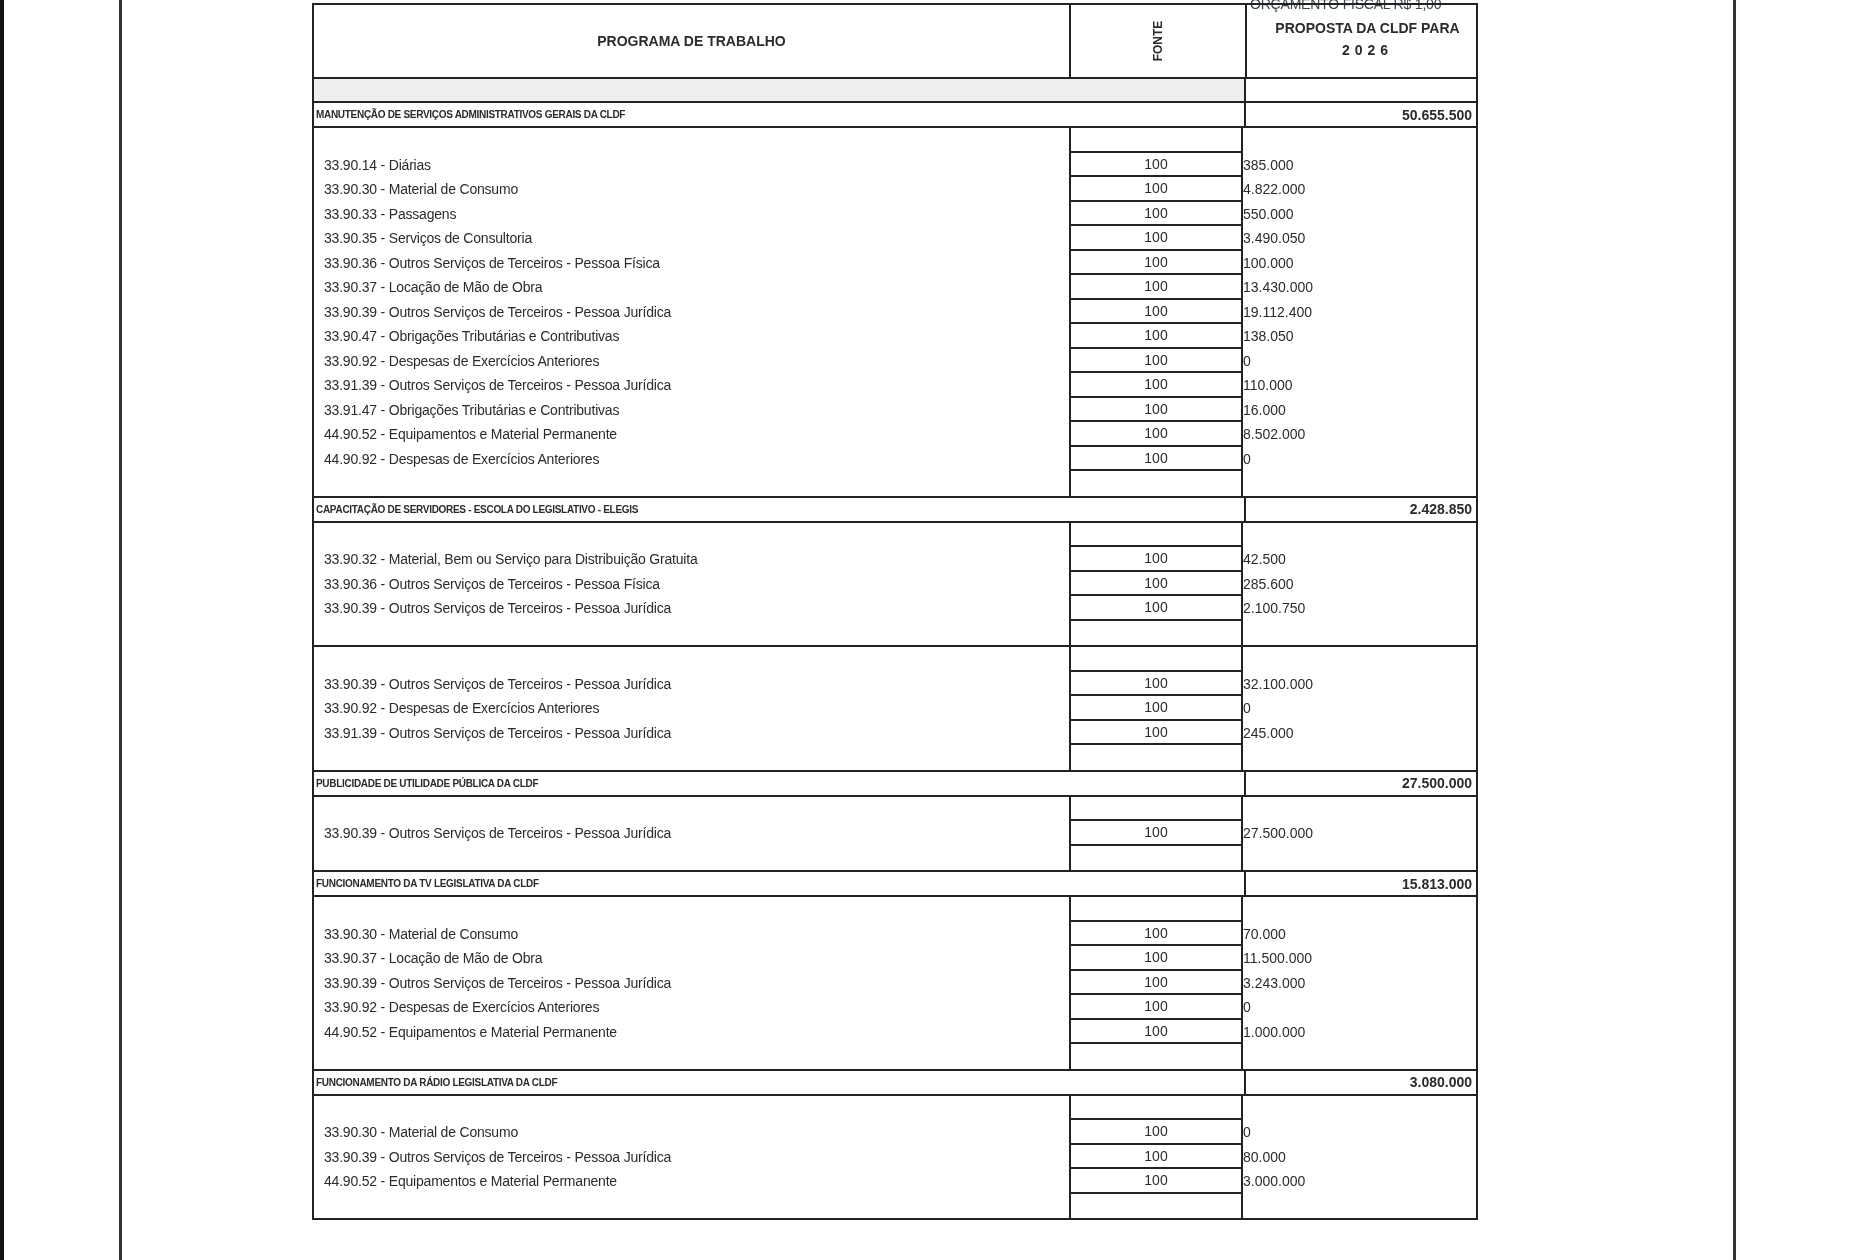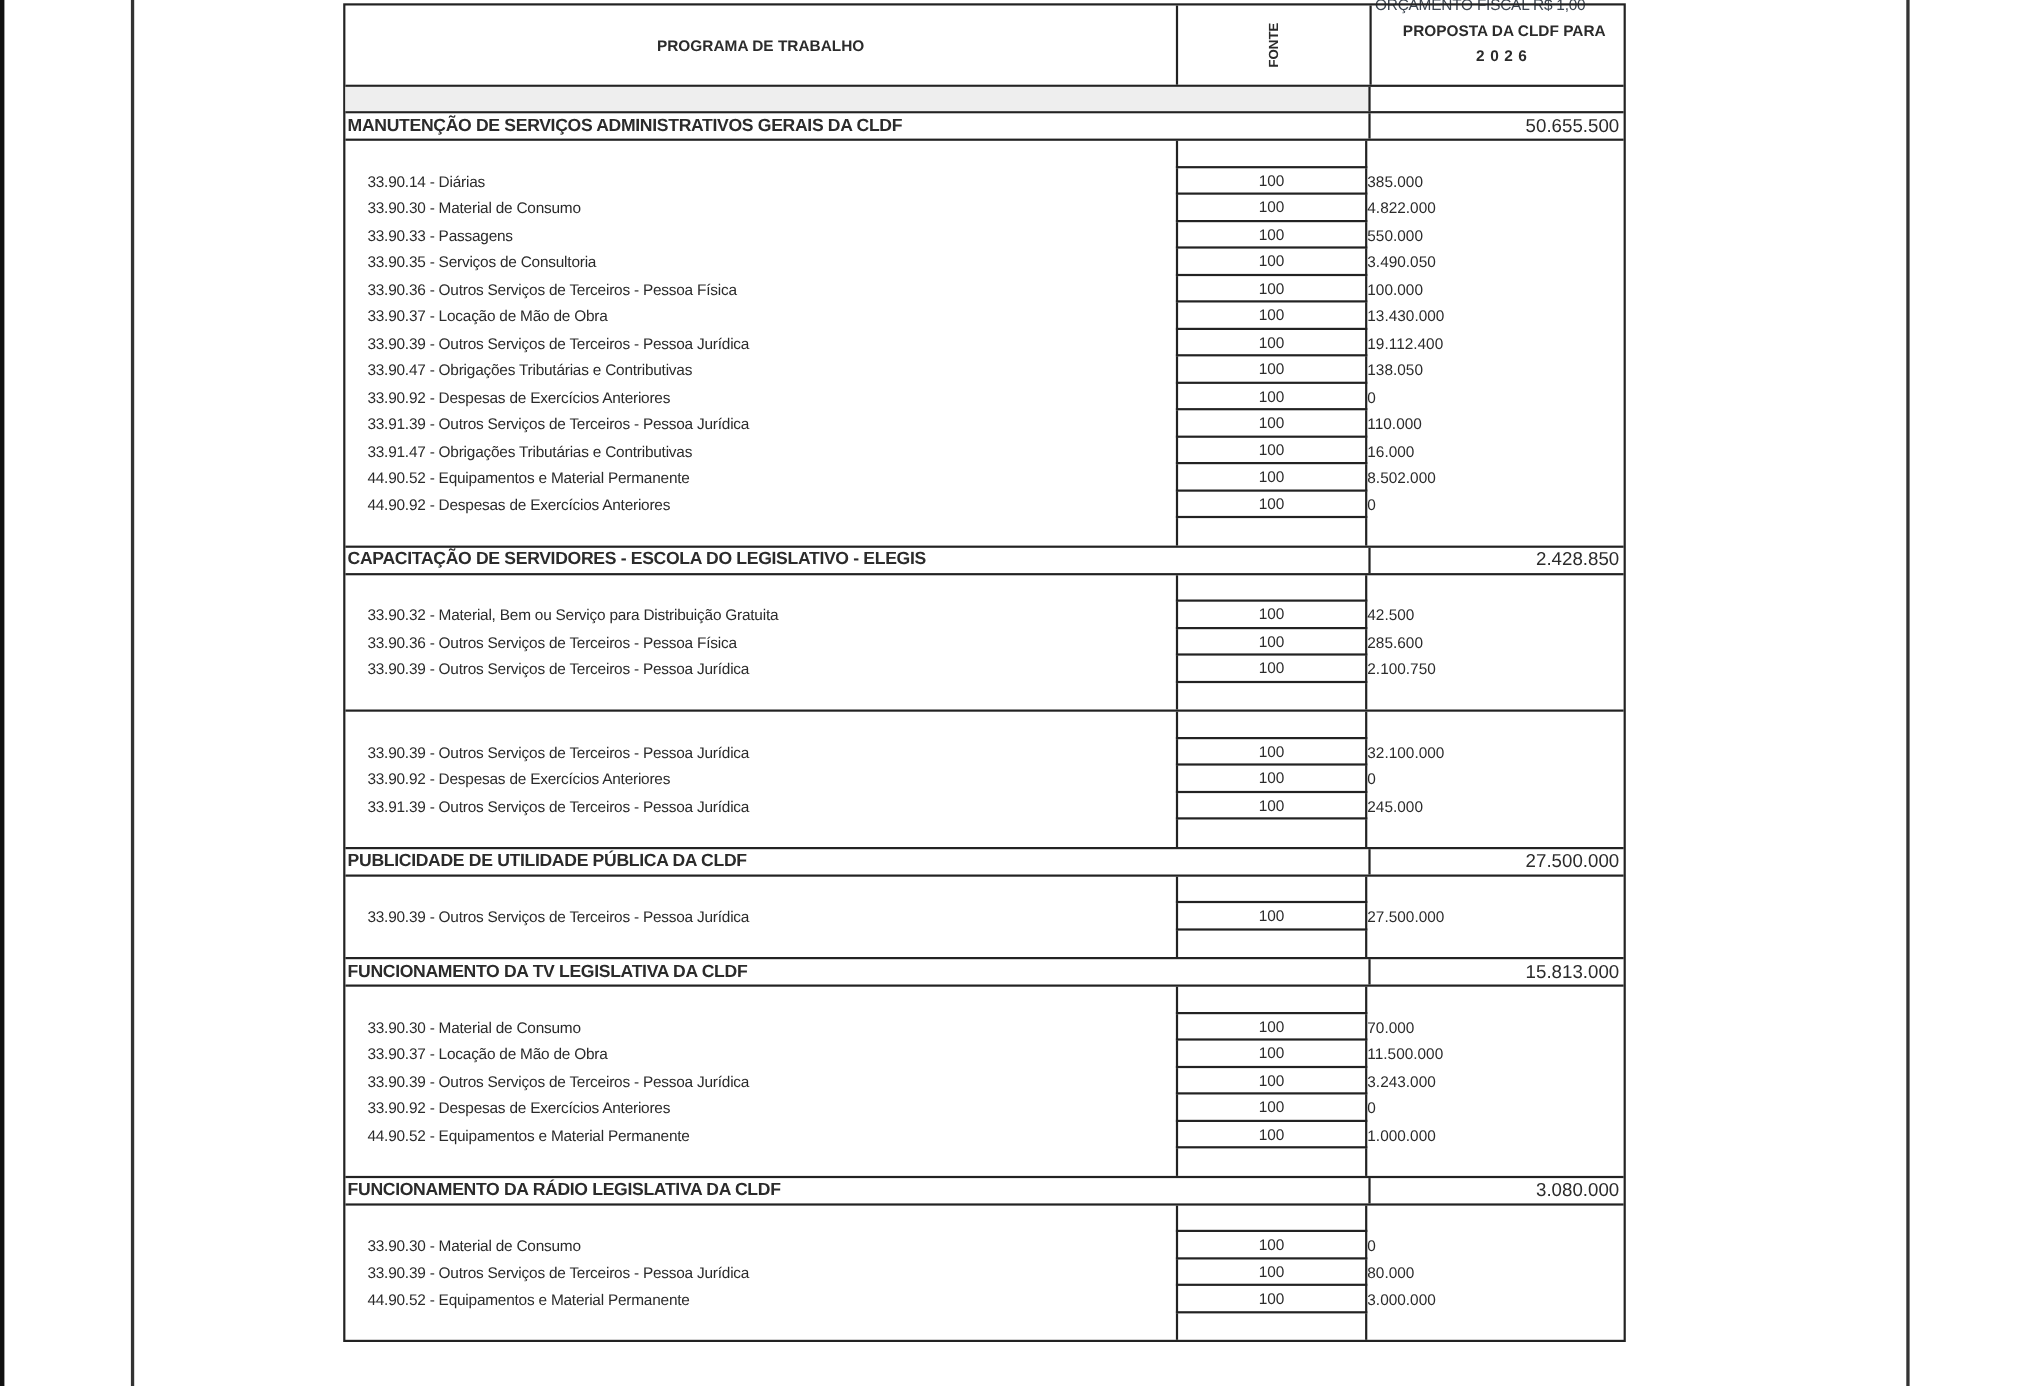--- a/index.html
+++ b/index.html
@@ -28,27 +28,27 @@
   .hdr .c2 span { position: absolute; left: 50%; top: 50%; transform: translate(-50%,-50%) rotate(-90deg);
     font-weight: bold; font-size: 12px; white-space: nowrap; }
   .hdr .c3 { flex: 1; text-align: center; font-weight: bold; font-size: 14px; padding-top: 12px; line-height: 22px; margin-left: 12px; }
   .hdr .c3 .year { letter-spacing: 5px; display: block; }
 
   .gray { display: flex; height: 22px; border-bottom: 2.5px solid #222; }
   .gray .g1 { width: 931.5px; background: #eeeeee; border-right: 2.5px solid #222; box-sizing: border-box; }
   .gray .g2 { flex: 1; }
 
   .sec-head { display: flex; height: 23px; border-bottom: 2.5px solid #222; align-items: center; }
-  .sec-head .t { width: 931.5px; font-weight: bold; font-size: 16px; padding-left: 2px; box-sizing: border-box;
+  .sec-head .t { width: 931.5px; font-weight: bold; font-size: 10px; padding-left: 2px; box-sizing: border-box;
     border-right: 2.5px solid #222; height: 100%; display: flex; align-items: center; letter-spacing: -0.3px; }
-  .sec-head .v { flex: 1; text-align: right; font-weight: normal; font-size: 17px; padding-right: 4px; }
+  .sec-head .v { flex: 1; text-align: right; font-weight: bold; font-size: 14px; padding-right: 4px; }
   .sec-body { position: relative; border-bottom: 2.5px solid #222; }
   .sec-body:last-child { border-bottom: none; }
   .row { display: flex; height: 24.5px; align-items: center; }
-  .row .d { width: 755px; font-size: 14px; padding-left: 20px; box-sizing: border-box; white-space: nowrap; letter-spacing: -0.2px; }
+  .row .d { width: 755px; font-size: 14px; padding-left: 10px; box-sizing: border-box; white-space: nowrap; letter-spacing: -0.2px; }
   .row .f { width: 174px; height: 100%; box-sizing: border-box; border-left: 2.5px solid #222; border-right: 2.5px solid #222;
     border-bottom: 2.5px solid #222; text-align: left; font-size: 14px; display: flex; align-items: center; justify-content: center; }
   .row .v { flex: 1; text-align: left; font-size: 14px; padding-right: 2px; }
   .spacer .f { border-bottom: 2.5px solid #222; }
   .spacer.last .f { border-bottom: none; }
 </style>
 </head>
 <body>
 
 <div class="left-edge"></div>

